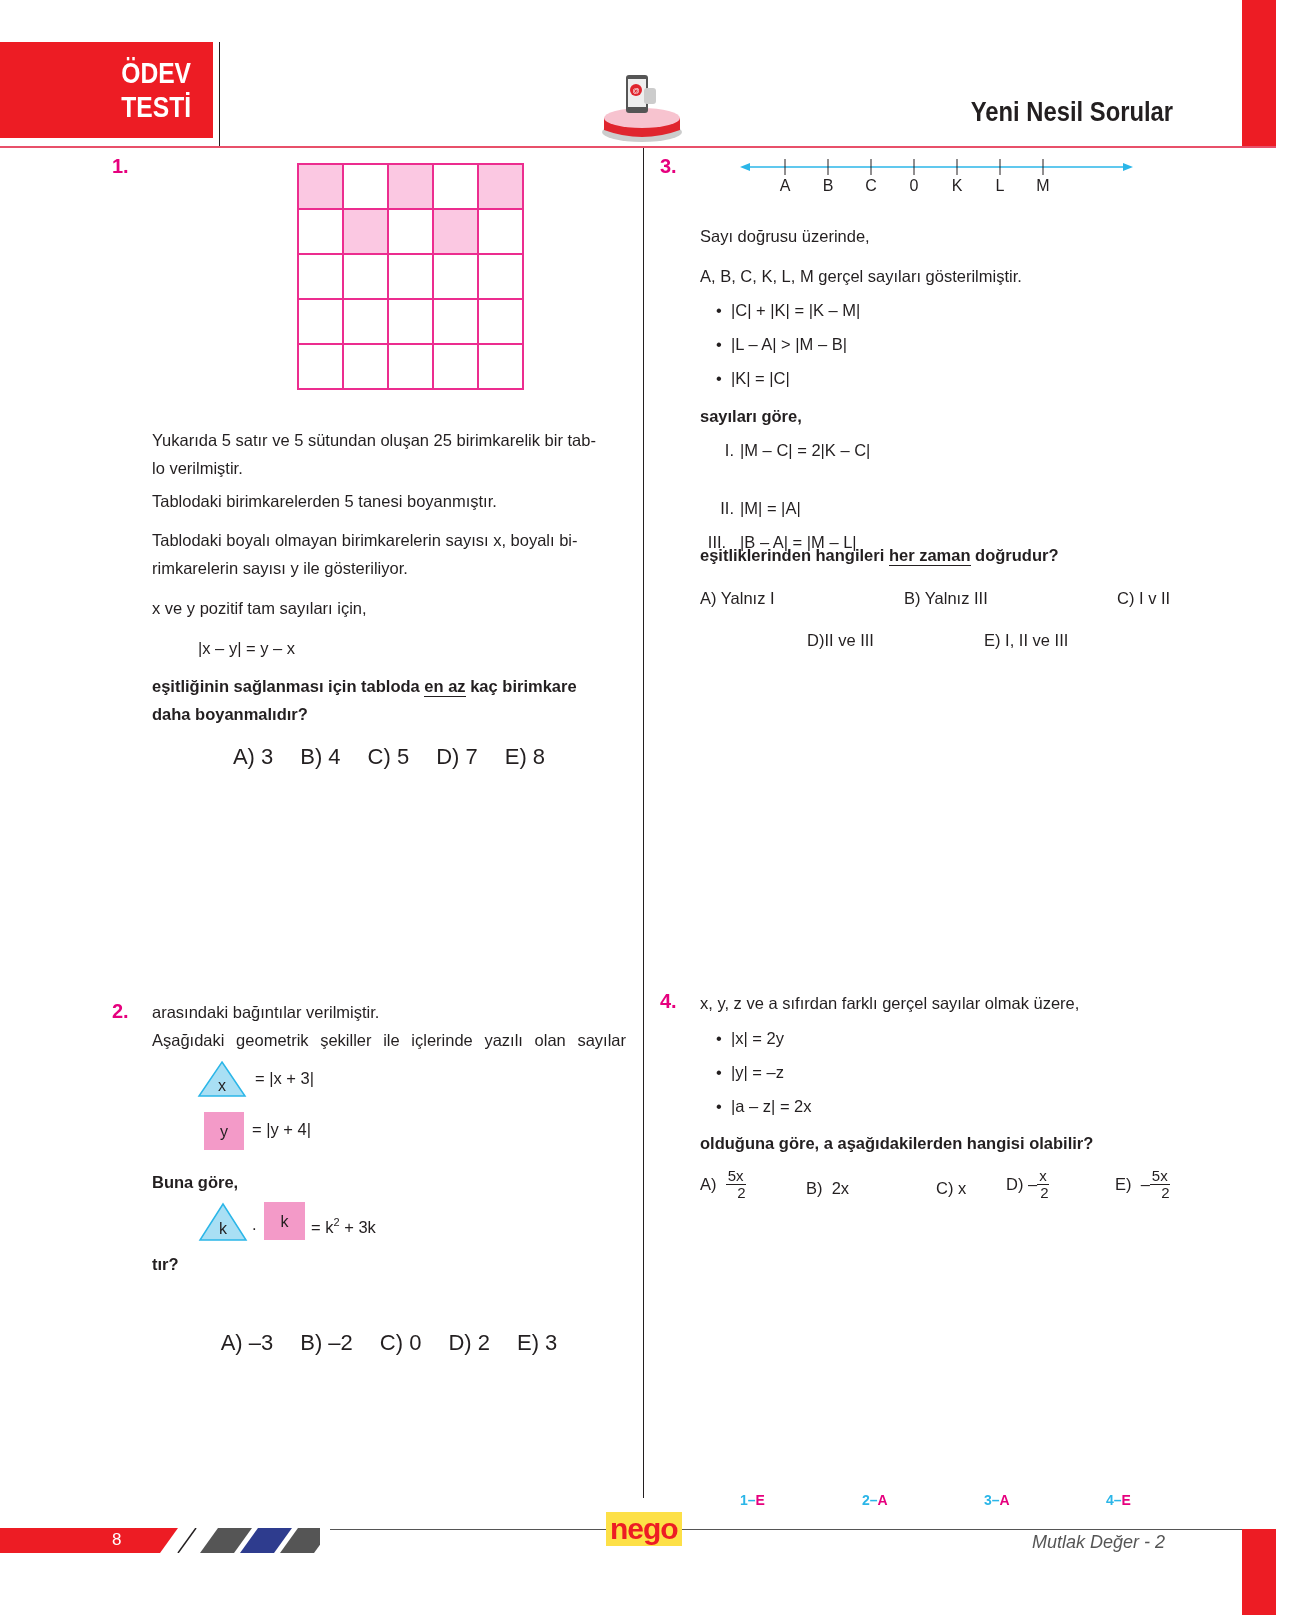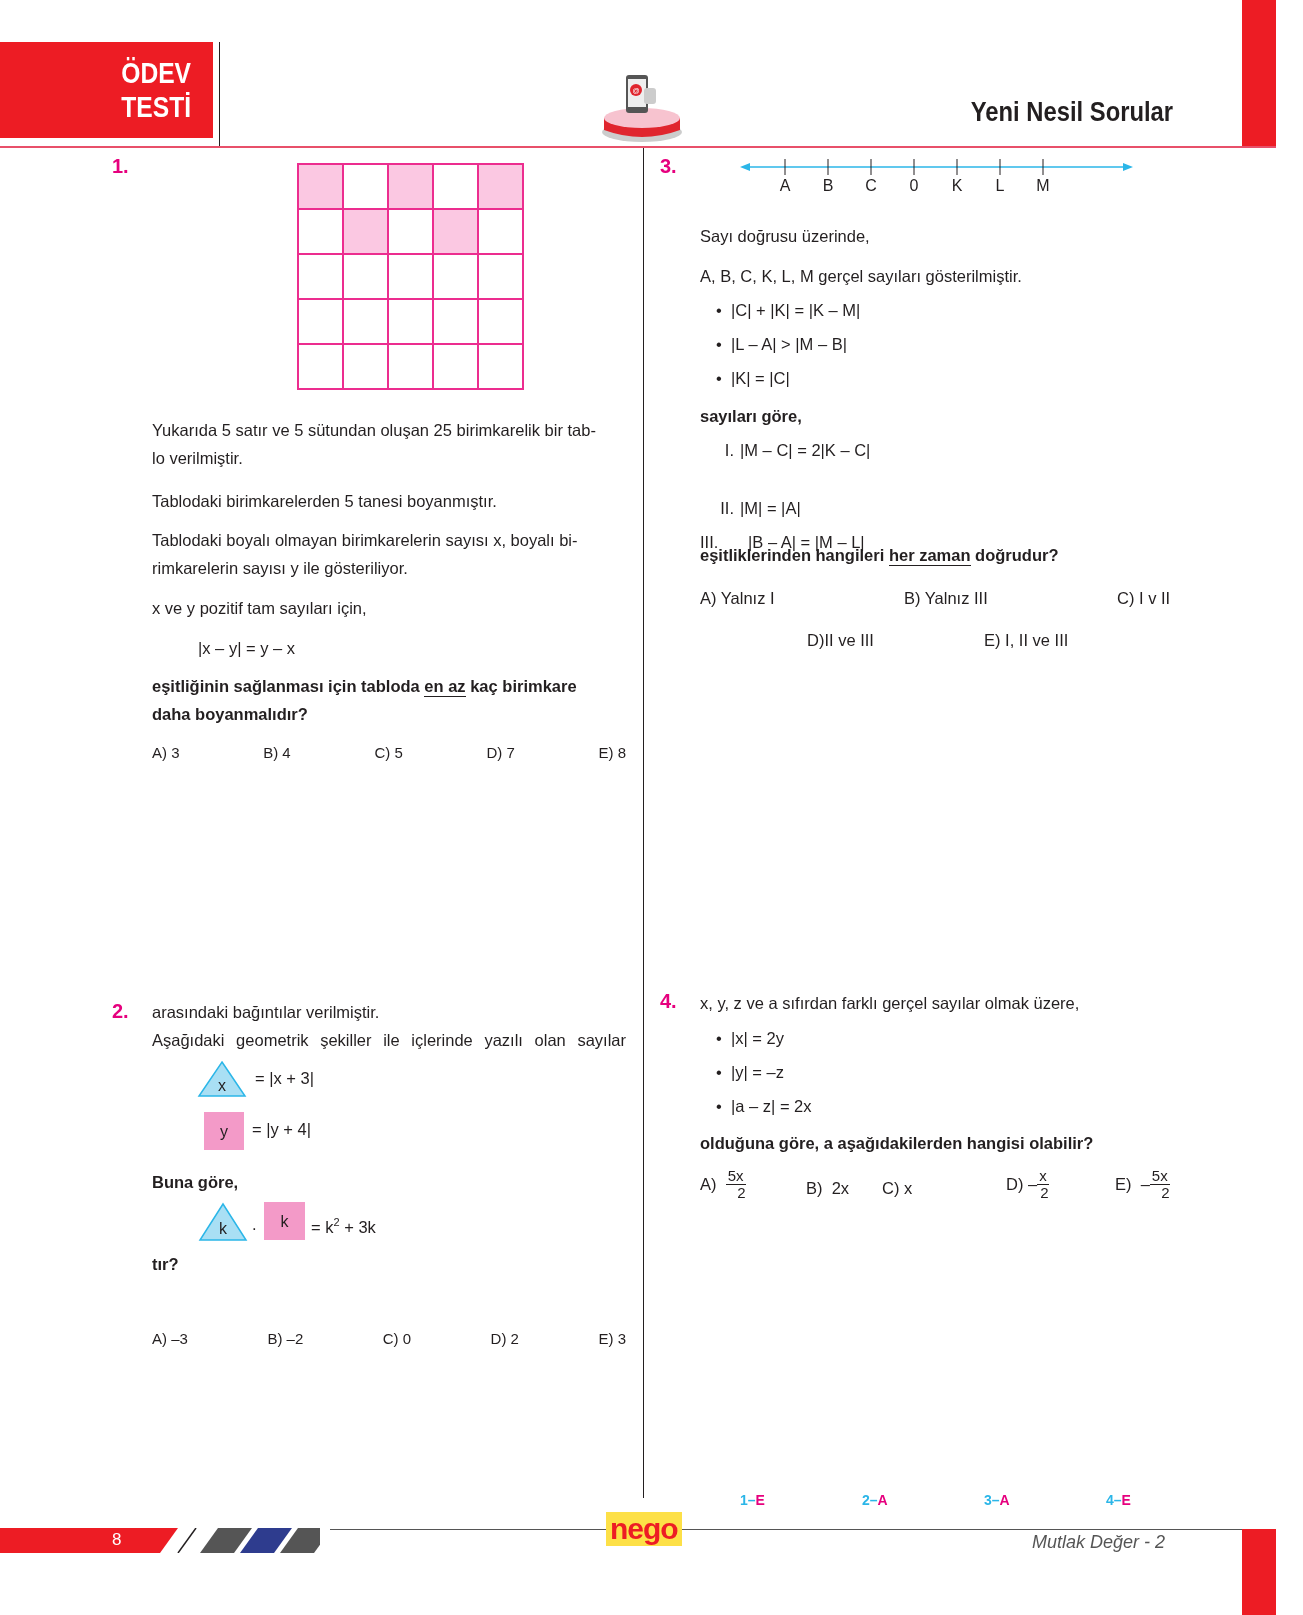--- a/index.html
+++ b/index.html
@@ -26,21 +26,21 @@
   .bold { font-weight: bold; }
   .u { border-bottom: 1.5px solid #231f20; padding-bottom: 1px; }
 
   
   .grid { left: 297px; top: 163px; width: 227px; height: 227px;
           display: grid; grid-template-columns: repeat(5, 1fr); grid-template-rows: repeat(5, 1fr);
           border: 1.5px solid #ec2d8f; box-sizing: border-box; }
   .cell { border: 1px solid #ec2d8f; box-sizing: border-box; background: #ffffff; }
   .cell.filled { background: #fbc8e2; }
 
-  .opt-row { display: flex; justify-content: space-between; font-size: 15px; }
+  .opt-row { display: flex; justify-content: center; font-size: 22px; gap: 27px; }
 
   
   .numline { left: 740px; top: 157px; width: 393px; height: 40px; }
   .pinksq { background: #f39ac8; }
 
   
   .footer-red { left: 0; top: 1528px; width: 160px; height: 25px; background: #ed1c24; }
   .page-num { left: 112px; top: 1530px; color: #fff; font-size: 17px; }
   .stripes { left: 160px; top: 1528px; width: 160px; height: 25px; }
   .footer-rule { left: 330px; top: 1529px; width: 946px; height: 1px; background: #555; }
@@ -104,21 +104,21 @@
     <div class="cell"></div>
     <div class="cell"></div>
     <div class="cell"></div>
     <div class="cell"></div>
     <div class="cell"></div>
     <div class="cell"></div>
     <div class="cell"></div>
     <div class="cell"></div>
   </div>
 
-<div class="abs txt" style="left:152px; top:416px;">
+<div class="abs txt" style="left:152px; top:426px;">
   <div>Yukarıda 5 satır ve 5 sütundan oluşan 25 birimkarelik bir tab-</div>
   <div>lo verilmiştir.</div>
 </div>
 <div class="abs txt" style="left:152px; top:487px;">Tablodaki birimkarelerden 5 tanesi boyanmıştır.</div>
 <div class="abs txt" style="left:152px; top:526px;">
   <div>Tablodaki boyalı olmayan birimkarelerin sayısı x, boyalı bi-</div>
   <div>rimkarelerin sayısı y ile gösteriliyor.</div>
 </div>
 <div class="abs txt" style="left:152px; top:594px;">x ve y pozitif tam sayıları için,</div>
 <div class="abs txt" style="left:198px; top:634px;">|x – y| = y – x</div>
@@ -209,21 +209,21 @@
 <div class="abs txt" style="left:700px; top:436px;">
   <div style="height:34px; display:flex;">
       <span style="width:34px; text-align:right; padding-right:6px;">I.</span>
       <span>|M – C| = 2|K – C|</span>
     </div>
   <div style="height:34px; display:flex;margin-top:24px;">
       <span style="width:34px; text-align:right; padding-right:6px;">II.</span>
       <span>|M| = |A|</span>
     </div>
   <div style="height:34px; display:flex;">
-      <span style="width:34px; text-align:left; padding-right:14px;">III.</span>
+      <span style="width:34px; text-align:center; padding-right:6px;">III.</span>
       <span>|B – A| = |M –  L|</span>
     </div>
 </div>
 <div class="abs txt bold" style="left:700px; top:541px;"><span>eşitliklerinden hangileri </span><span class="u">her zaman</span><span> doğrudur?</span></div>
 
 <div class="abs txt" style="left:700px; top:584px;">A) Yalnız I</div>
 <div class="abs txt" style="left:904px; top:584px;">B) Yalnız III</div>
 <div class="abs txt" style="left:1117px; top:584px;">C) I v II</div>
 <div class="abs txt" style="left:807px; top:626px;">D)II ve III</div>
 <div class="abs txt" style="left:984px; top:626px;">E) I, II ve III</div>
@@ -238,21 +238,21 @@
 <div class="abs txt bold" style="left:700px; top:1129px;">olduğuna göre, a aşağıdakilerden hangisi olabilir?</div>
 
 <div class="abs" style="left:700px; top:1168px; font-size:16.5px; display:flex; align-items:center;">
   <span>A)</span>&nbsp;&nbsp;
   <span class="frac">
       <span class="num">5x</span>
       <span>2</span>
     </span>
 </div>
 <div class="abs txt" style="left:806px; top:1174px;"><span>B)</span>&nbsp;&nbsp;<span>2x</span></div>
-<div class="abs txt" style="left:882px; top:1174px;"><span>C)</span>&nbsp;<span>x</span></div>
+<div class="abs txt" style="left:936px; top:1174px;"><span>C)</span>&nbsp;<span>x</span></div>
 <div class="abs" style="left:1006px; top:1168px; font-size:16.5px; display:flex; align-items:center;">
   <span>D)</span>&nbsp;<span>–</span>
   <span class="frac">
       <span class="num">x</span>
       <span>2</span>
     </span>
 </div>
 <div class="abs" style="left:1115px; top:1168px; font-size:16.5px; display:flex; align-items:center;">
   <span>E)</span>&nbsp;&nbsp;<span>–</span>
   <span class="frac">

